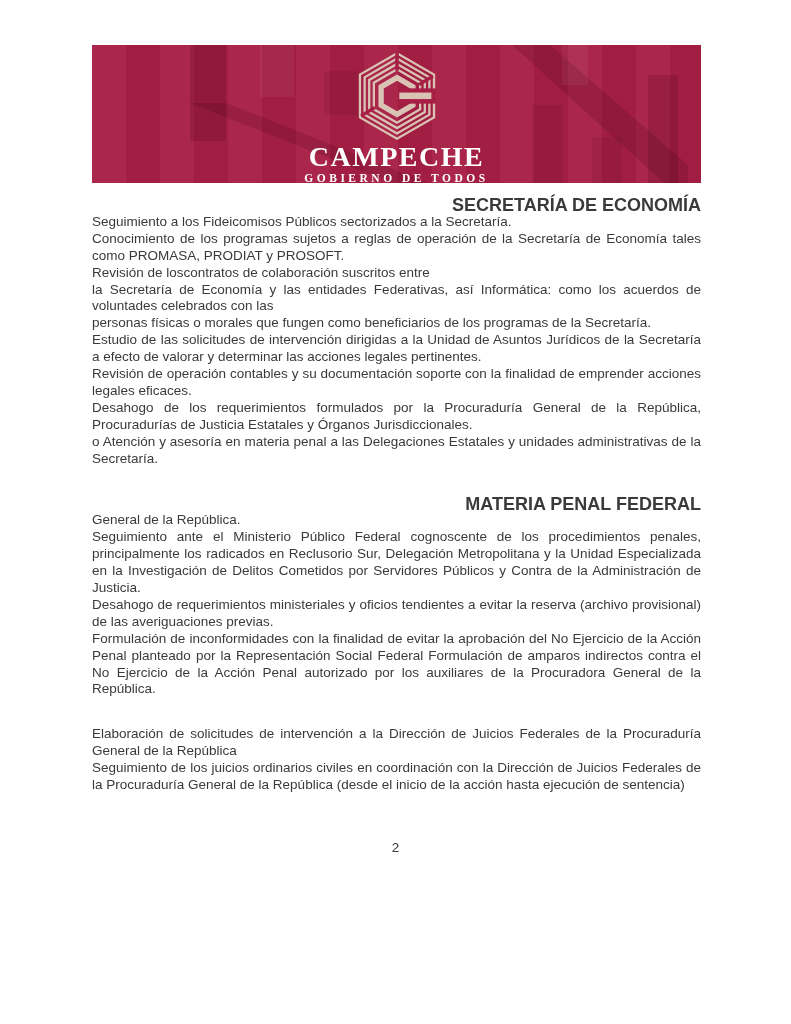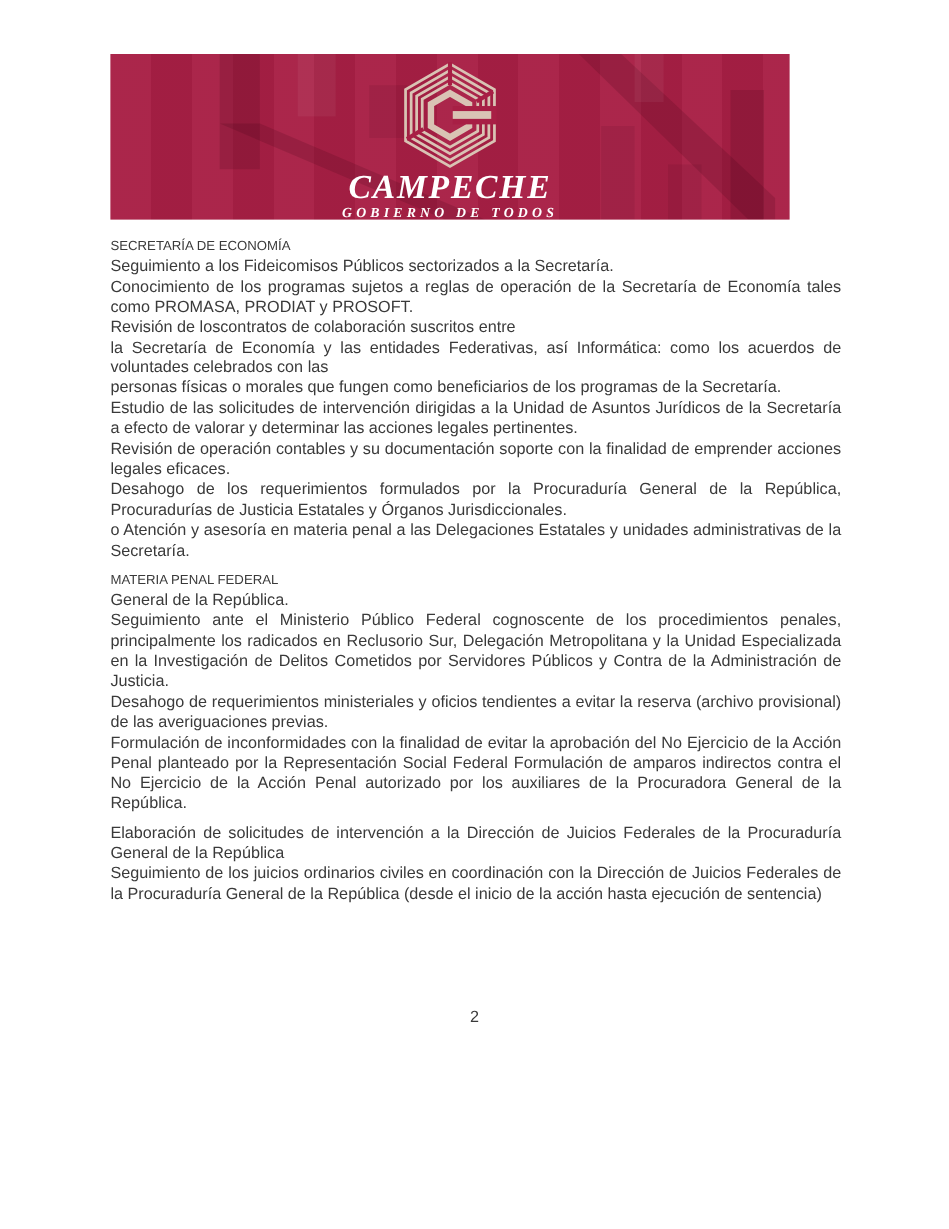--- a/index.html
+++ b/index.html
@@ -14,27 +14,26 @@
   .page{
     position:relative;
     width:791px;height:1024px;
     background:#ffffff;
     margin:0 auto;
     overflow:hidden;
   }
   
   .banner{
     position:absolute;left:92px;top:45px;
-    width:566px;height:138px;
+    width:609px;height:138px;
     background-image:repeating-linear-gradient(90deg,
       rgba(255,255,255,0.030) 0 34px,
       rgba(0,0,0,0.040) 34px 68px);
     background-color:var(--banner-base);
     overflow:hidden;
-    font-style:italic;
   }
   .banner-pattern{position:absolute;inset:0;width:100%;height:100%;}
   .pdark{fill:var(--banner-dark);}
   .pdark2{fill:rgba(55,0,20,0.09);}
   .plight{fill:rgba(255,255,255,0.05);}
   .banner-inner{
     position:relative;
     height:100%;
     display:flex;flex-direction:column;align-items:center;
     padding-top:5px;
@@ -55,24 +54,25 @@
     font-weight:700;font-size:11.5px;line-height:13px;
     letter-spacing:3.5px;color:#ffffff;margin-top:1px;text-align:right;
   }
   
   .content{
     position:absolute;left:92px;top:197px;
     width:609px;
     color:var(--body-text);
     font-size:13.5px;line-height:16.9px;
   }
-  .doc-section + .doc-section{margin-top:8px;}
+  .doc-section + .doc-section{margin-top:28px;}
   .sec-heading{
-    font-size:11px;font-weight:400;line-height:16.9px;
+    font-size:18px;font-weight:700;line-height:16.9px;
     color:var(--body-text);
+    text-align:right;
   }
   .para{text-align:justify;}
   
   .page-number{
     position:absolute;left:0;top:840px;width:791px;
     text-align:center;color:var(--body-text);
     font-size:13.5px;line-height:16.9px;
   }
 </style>
 </head>

